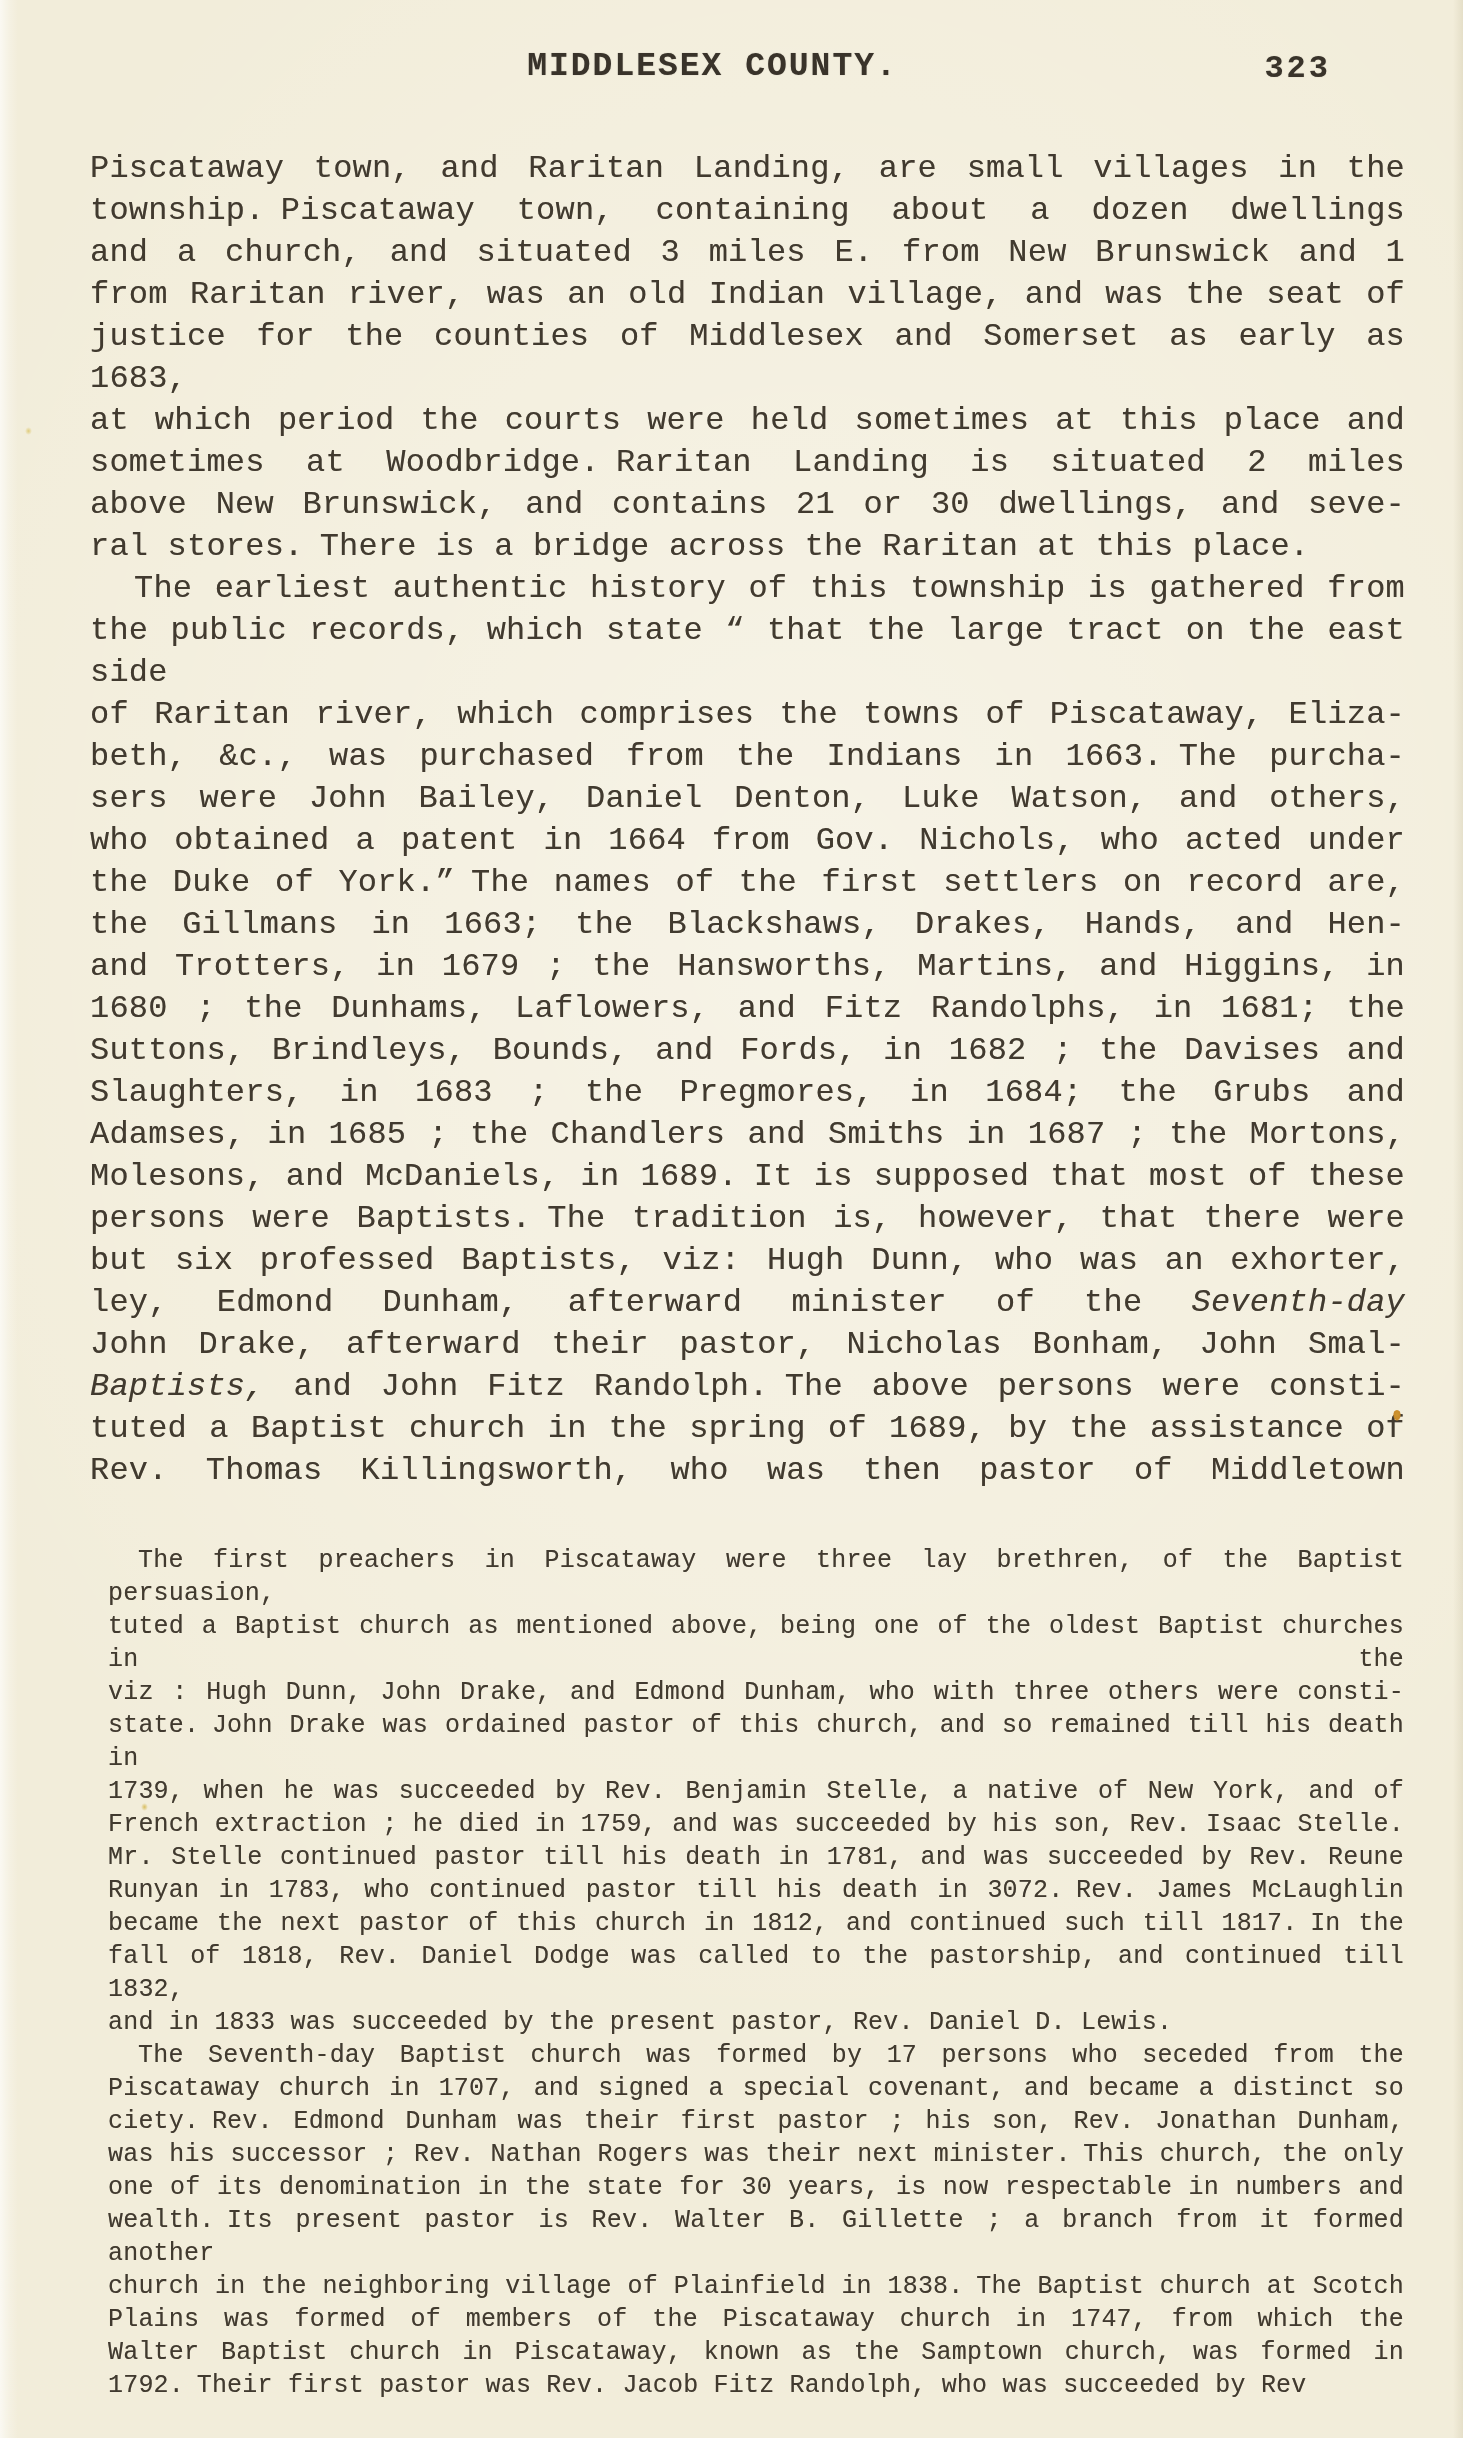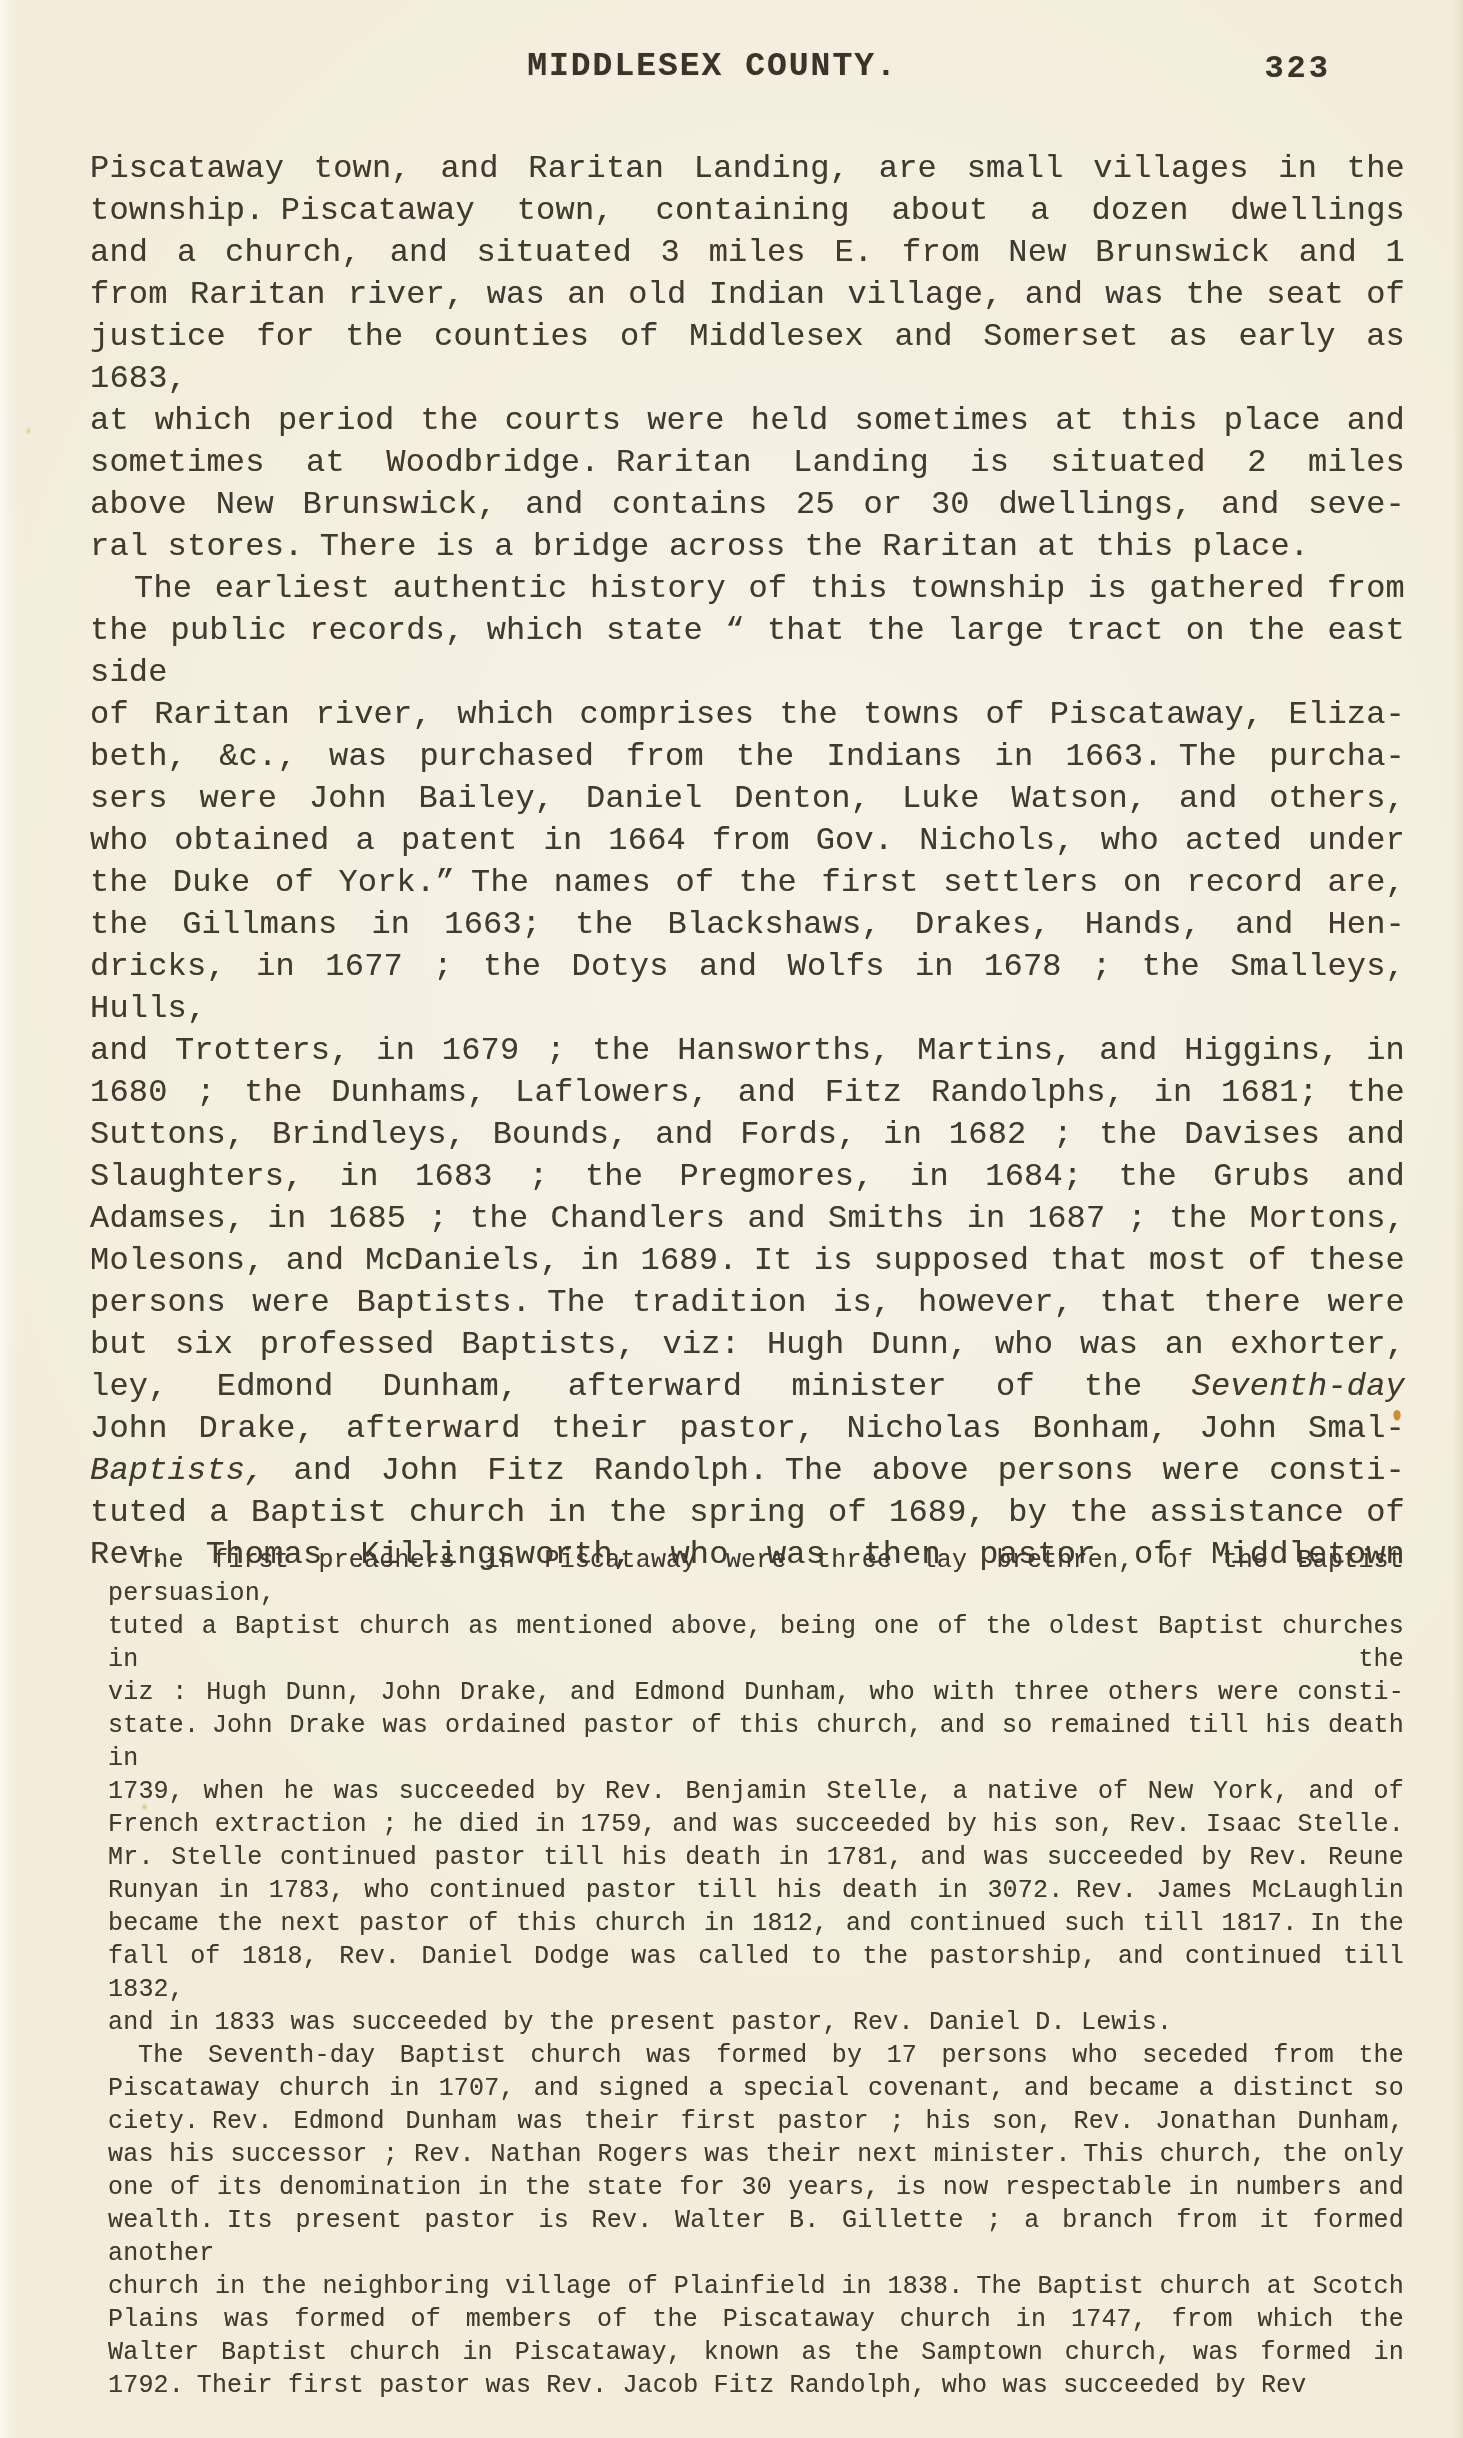--- a/index.html
+++ b/index.html
@@ -89,31 +89,30 @@
   </div>
 
   <div class="main-text" id="main-text">
       <div class="line"><span>Piscataway town, and Raritan Landing, are small villages in the</span></div>
       <div class="line"><span>township. Piscataway town, containing about a dozen dwellings</span></div>
       <div class="line"><span>and a church, and situated 3 miles E. from New Brunswick and 1</span></div>
       <div class="line"><span>from Raritan river, was an old Indian village, and was the seat of</span></div>
       <div class="line"><span>justice for the counties of Middlesex and Somerset as early as 1683,</span></div>
       <div class="line"><span>at which period the courts were held sometimes at this place and</span></div>
       <div class="line"><span>sometimes at Woodbridge. Raritan Landing is situated 2 miles</span></div>
-      <div class="line"><span>above New Brunswick, and contains 25 or 30 dwellings, and seve-</span></div>
+      <div class="line"><span>above New Brunswick, and contains 21 or 30 dwellings, and seve-</span></div>
       <div class="line last"><span>ral stores. There is a bridge across the Raritan at this place.</span></div>
       <div class="line indent"><span>The earliest authentic history of this township is gathered from</span></div>
       <div class="line"><span>the public records, which state “ that the large tract on the east side</span></div>
       <div class="line"><span>of Raritan river, which comprises the towns of Piscataway, Eliza-</span></div>
       <div class="line"><span>beth, &amp;c., was purchased from the Indians in 1663. The purcha-</span></div>
       <div class="line"><span>sers were John Bailey, Daniel Denton, Luke Watson, and others,</span></div>
       <div class="line"><span>who obtained a patent in 1664 from Gov. Nichols, who acted under</span></div>
       <div class="line"><span>the Duke of York.” The names of the first settlers on record are,</span></div>
       <div class="line"><span>the Gillmans in 1663; the Blackshaws, Drakes, Hands, and Hen-</span></div>
-      <div class="line"><span>dricks, in 1677 ; the Dotys and Wolfs in 1678 ; the Smalleys, Hulls,</span></div>
       <div class="line"><span>and Trotters, in 1679 ; the Hansworths, Martins, and Higgins, in</span></div>
       <div class="line"><span>1680 ; the Dunhams, Laflowers, and Fitz Randolphs, in 1681; the</span></div>
       <div class="line"><span>Suttons, Brindleys, Bounds, and Fords, in 1682 ; the Davises and</span></div>
       <div class="line"><span>Slaughters, in 1683 ; the Pregmores, in 1684; the Grubs and</span></div>
       <div class="line"><span>Adamses, in 1685 ; the Chandlers and Smiths in 1687 ; the Mortons,</span></div>
       <div class="line"><span>Molesons, and McDaniels, in 1689. It is supposed that most of these</span></div>
       <div class="line"><span>persons were Baptists. The tradition is, however, that there were</span></div>
       <div class="line"><span>but six professed Baptists, viz: Hugh Dunn, who was an exhorter,</span></div>
       <div class="line"><span>ley, Edmond Dunham, afterward minister of the </span><i>Seventh-day</i></div>
       <div class="line"><span>John Drake, afterward their pastor, Nicholas Bonham, John Smal-</span></div>

